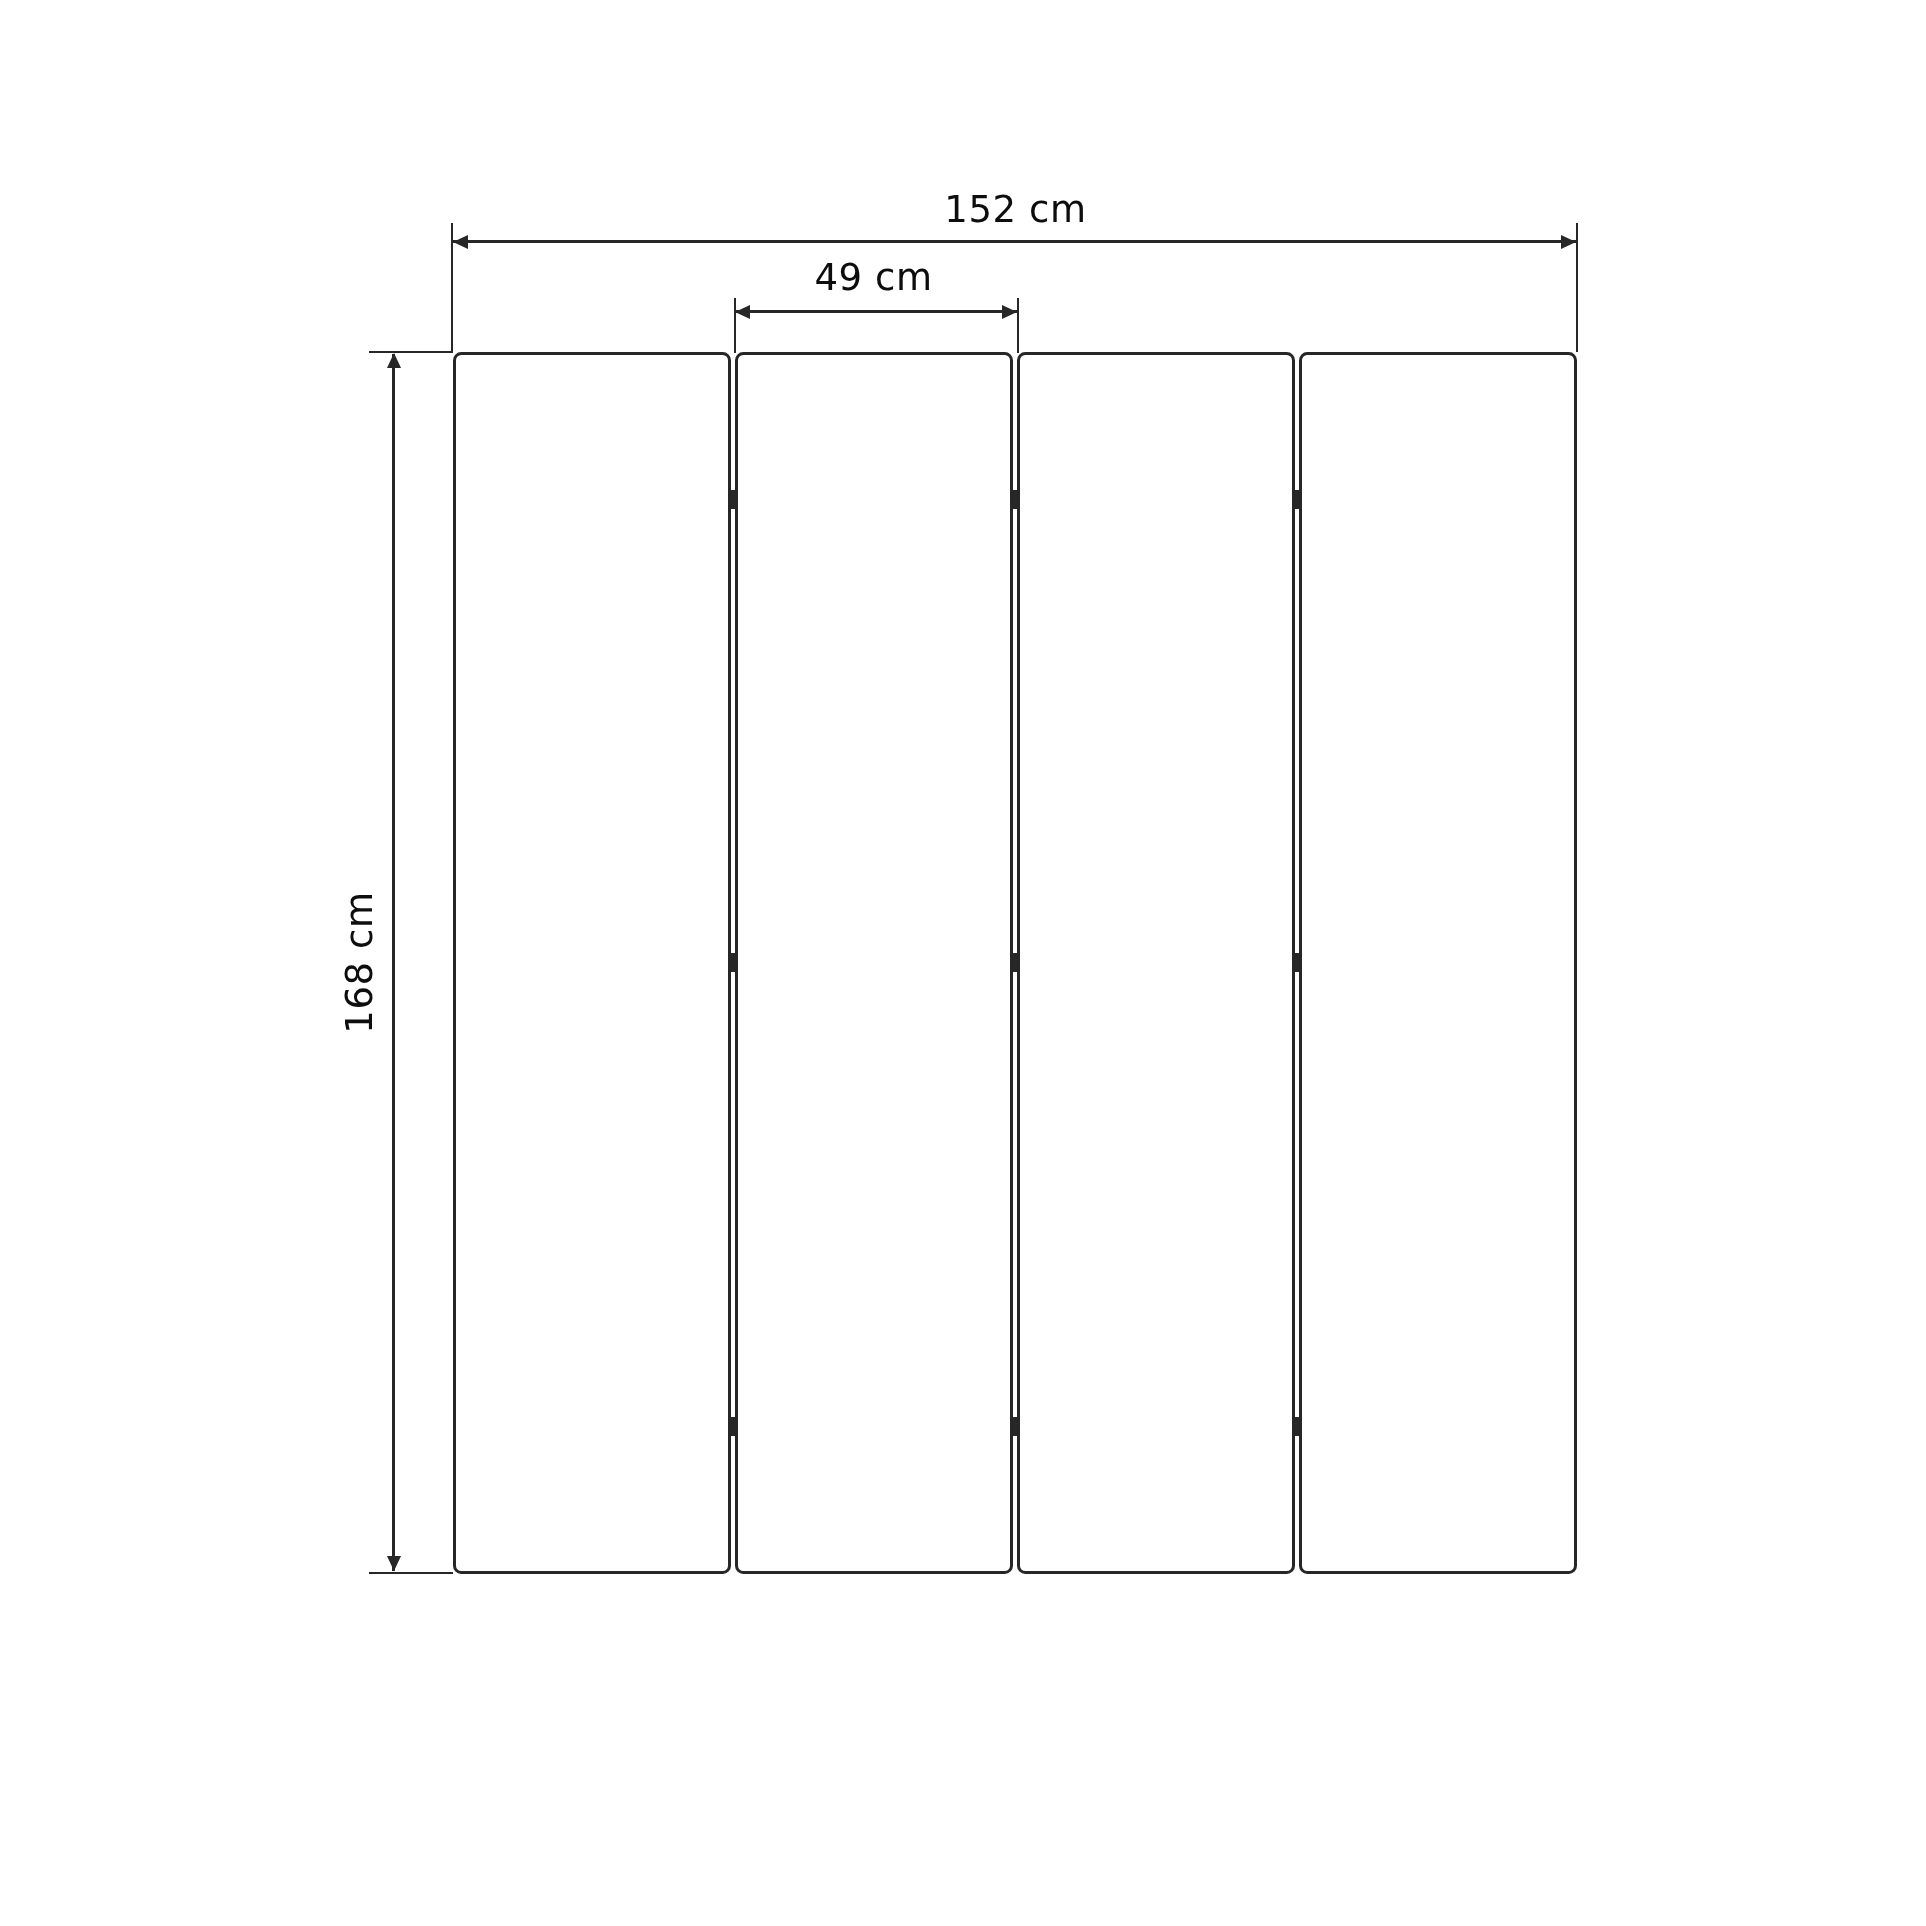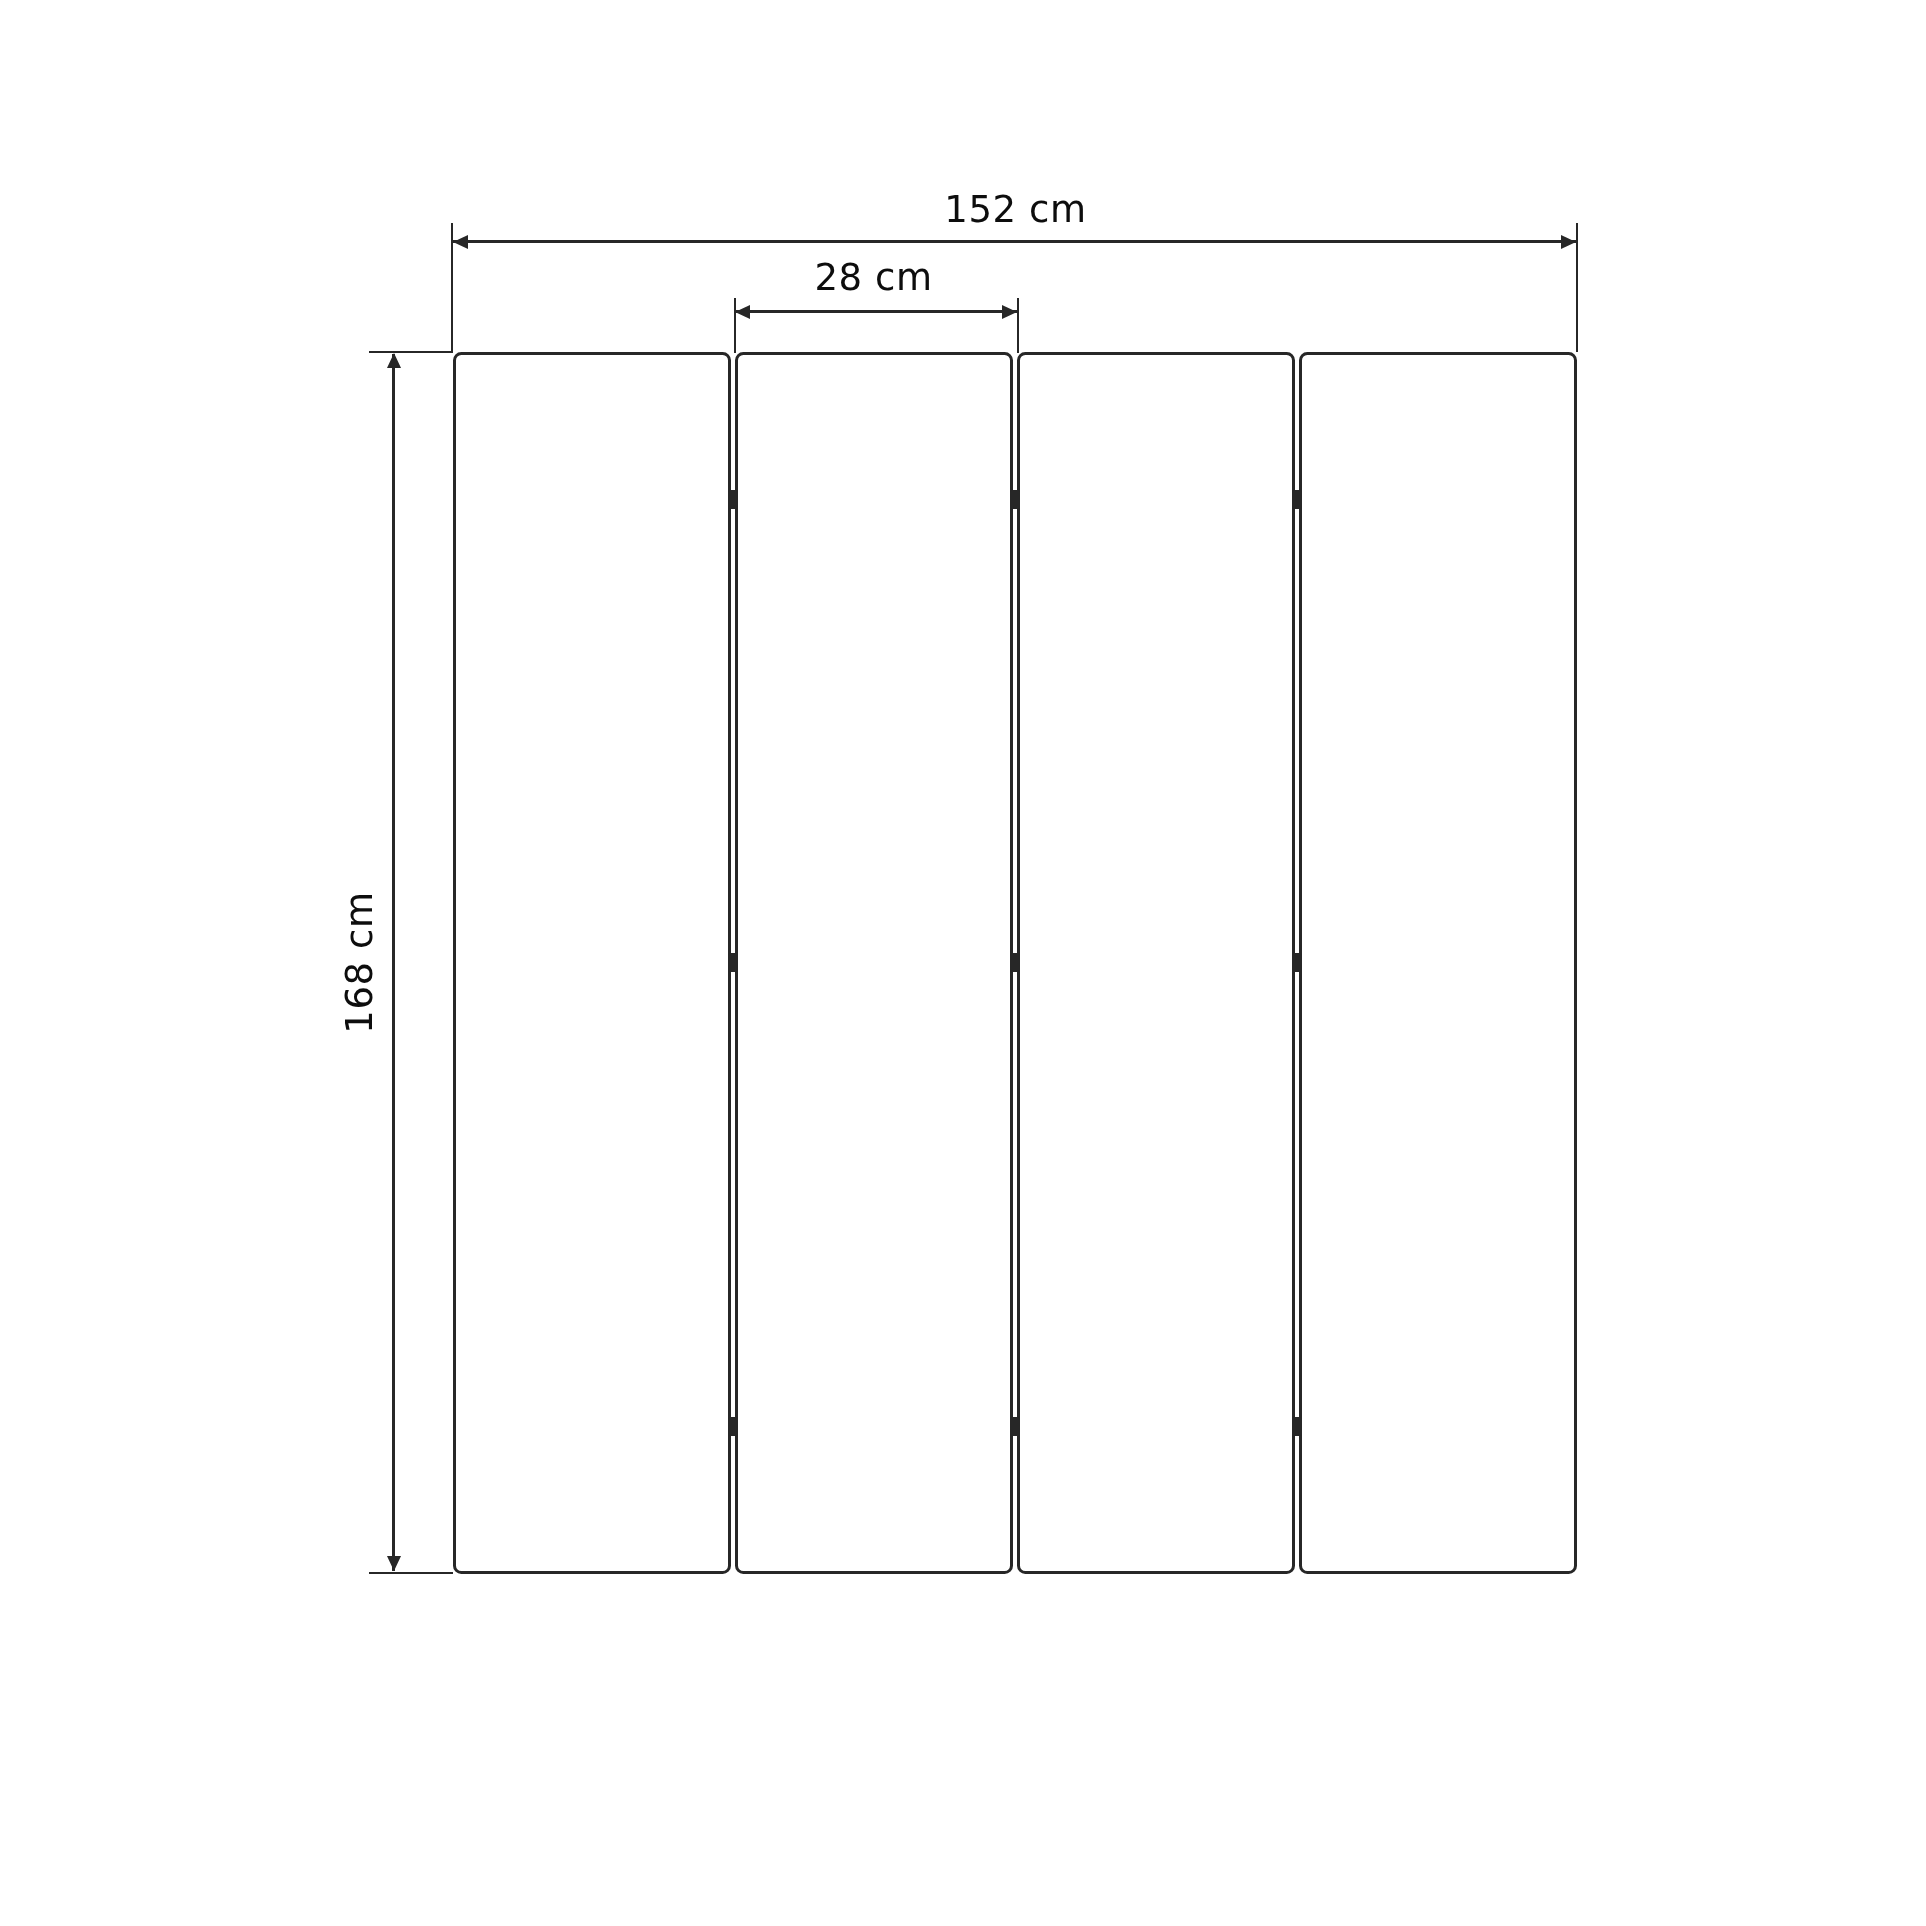--- a/index.html
+++ b/index.html
@@ -103,21 +103,21 @@
 
   <div class="dim-label" style="left:855px; top:191px; width:321px;">152 cm</div>
 
   <div class="ext" style="left:451px; top:223px; width:1.9px; height:129px;"></div>
   <div class="ext" style="left:1576px; top:223px; width:1.9px; height:129px;"></div>
 
   <div class="dimline" style="left:453px; top:240px; width:1124px; height:3.2px;"></div>
   <div class="ah pt-left" style="left:453px; top:235px;"></div>
   <div class="ah pt-right" style="left:1561px; top:235px;"></div>
 
-  <div class="dim-label" style="left:713px; top:259px; width:321px;">28 cm</div>
+  <div class="dim-label" style="left:713px; top:259px; width:321px;">49 cm</div>
 
   <div class="ext" style="left:734px; top:298px; width:1.9px; height:55px;"></div>
   <div class="ext" style="left:1017px; top:298px; width:1.9px; height:55px;"></div>
 
   <div class="dimline" style="left:735px; top:310px; width:282px; height:3.2px;"></div>
   <div class="ah pt-left" style="left:735px; top:305px;"></div>
   <div class="ah pt-right" style="left:1002px; top:305px;"></div>
 
   <div class="dim-label vertical" style="left:199px; top:944px; width:321px; height:37px;">168 cm</div>
 

